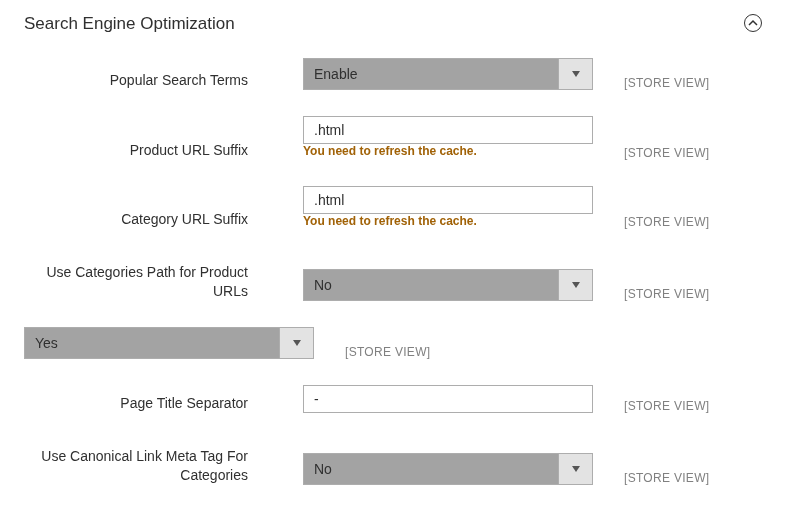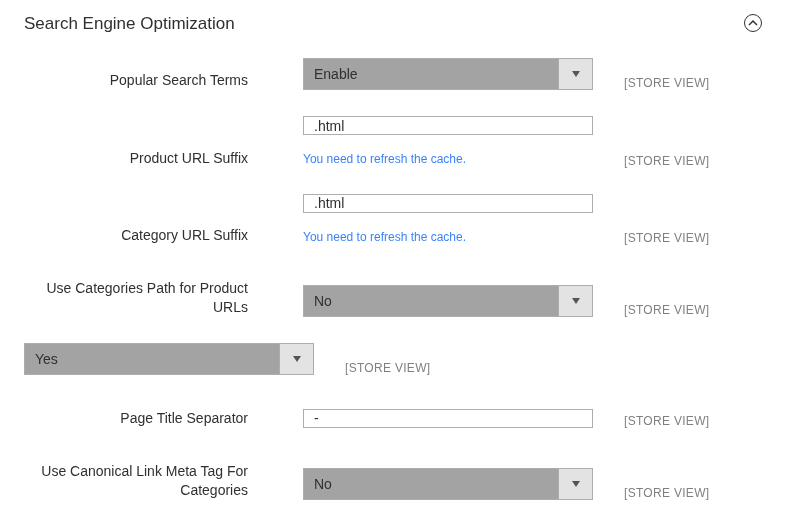--- a/index.html
+++ b/index.html
@@ -80,33 +80,34 @@
       height: 100%;
       background: #e3e3e3;
       border-left: 1px solid #adadad;
       display: flex;
       align-items: center;
       justify-content: center;
     }
     .select-arrow svg { width: 8px; height: 6px; fill: #555; }
     .text-input {
       width: 100%;
-      height: 19px;
+      height: 28px;
       border: 1px solid #adadad;
       padding: 0 10px;
       font-size: 14px;
       color: #303030;
       font-family: inherit;
       background: #fff;
     }
     .field-note {
       font-size: 12px;
-      color: #3b82f6;
-      margin-top: 17px;
+      color: #a16207;
+      margin-top: 0;
       line-height: 1.3;
+      font-weight: bold;
     }
   </style>
 </head>
 <body>
 
 <div class="section-header">
   <div class="section-title">Search Engine Optimization</div>
   <div class="collapse-icon">
     <svg viewBox="0 0 10 10">
       <path d="M1 7 L5 3 L9 7" stroke="#333" stroke-width="1.5" fill="none"></path>

